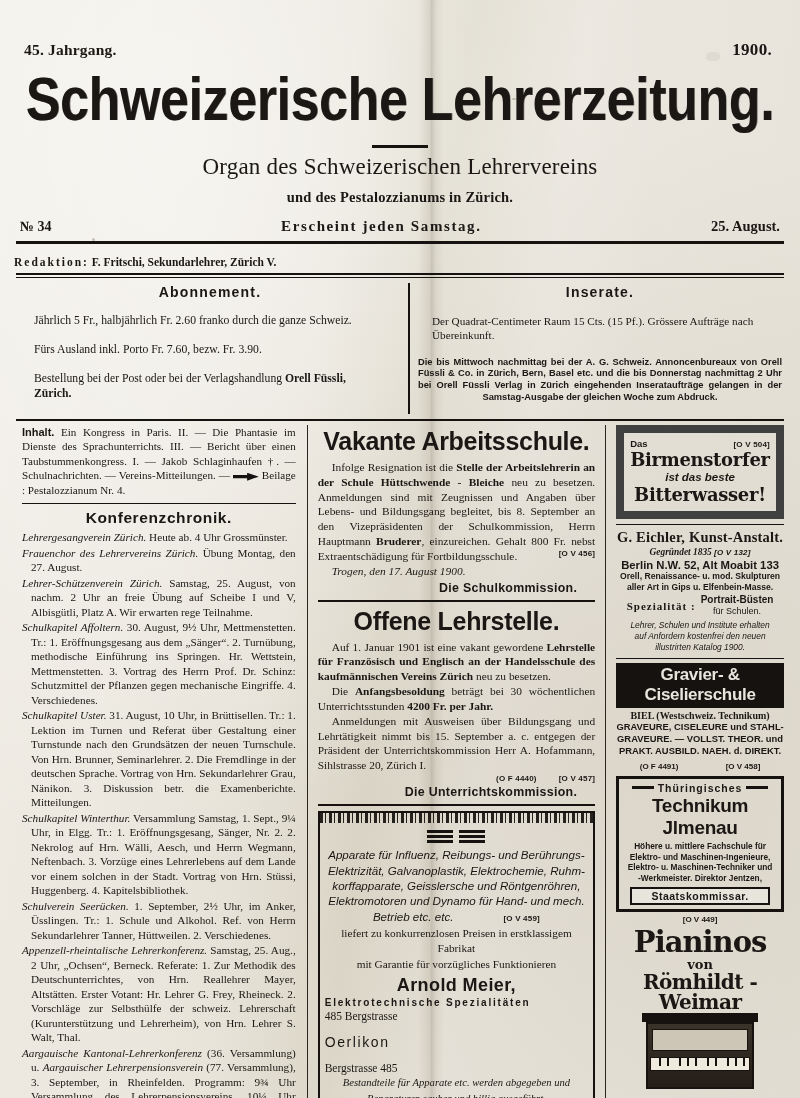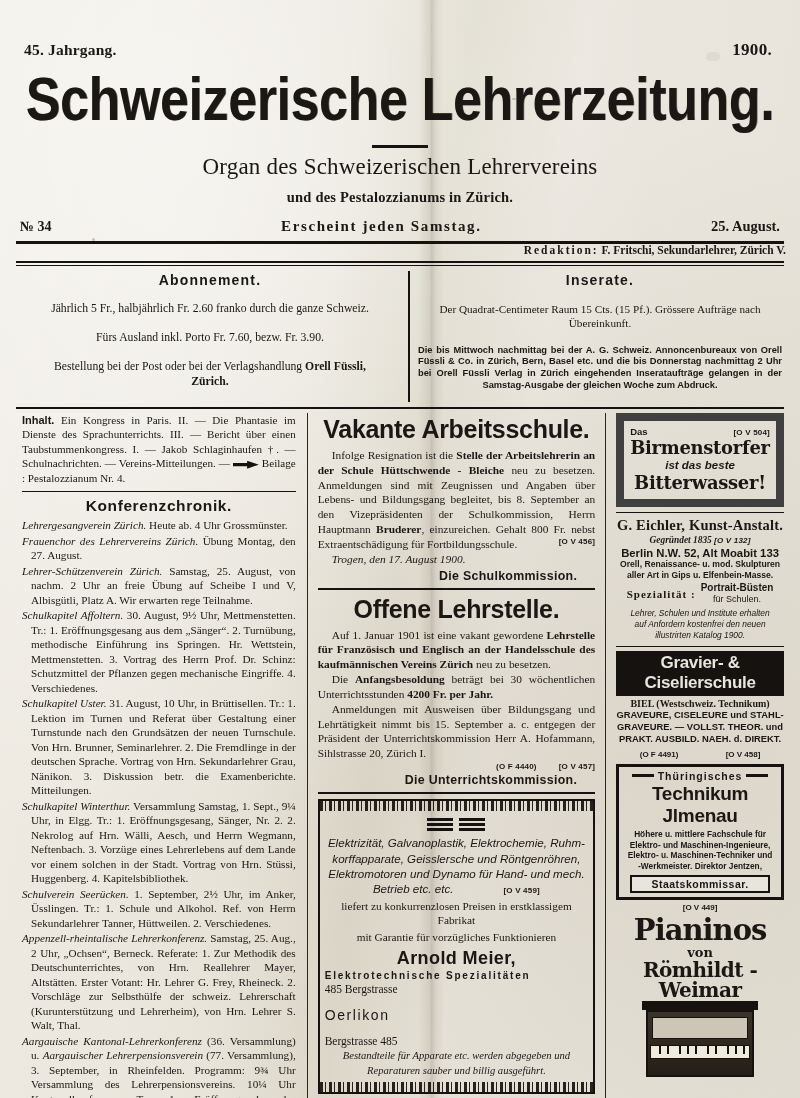--- a/index.html
+++ b/index.html
@@ -41,34 +41,34 @@
   }
   .mh-rule{width:56px;height:3px;background:#15120f;margin:24px auto 6px;}
   .mh-sub1{text-align:center;font-size:23px;margin-top:6px;letter-spacing:.2px;}
   .mh-sub2{text-align:center;font-size:14.5px;font-weight:bold;margin-top:9px;letter-spacing:.2px;}
   .mh-line{display:flex;justify-content:space-between;align-items:baseline;
            margin-top:12px;padding:0 6px;font-weight:bold;}
   .mh-no{font-size:14px;}
   .mh-erscheint{font-size:15px;letter-spacing:1.6px;}
   .mh-date{font-size:14.5px;}
   .rule-thick{height:3px;background:#15120f;margin:6px 2px 0;}
-  .mh-redaktion{text-align:right;font-size:11.5px;margin-top:0;font-weight:bold;}
+  .mh-redaktion{text-align:left;font-size:11.5px;margin-top:12px;font-weight:bold;}
   .mh-redaktion .sp{letter-spacing:2px;}
   .mh-redaktion .nm{letter-spacing:0;}
   .rule-dbl{height:2px;background:#15120f;margin:5px 2px 2px;}
   .rule-thin{height:1px;background:#15120f;margin:0 2px 0;}
 
   
   .band{display:flex;margin-top:3px;}
   .band-l{width:392px;padding:0 6px;box-sizing:border-box;}
   .band-div{width:2px;background:#15120f;margin:2px 4px 2px 2px;}
   .band-r{flex:1;padding:0 4px;box-sizing:border-box;}
   .band h3{text-align:center;font-family:"Liberation Sans",sans-serif;
            font-size:14px;font-weight:bold;margin:3px 0 2px;letter-spacing:1.2px;}
-  .band p{margin:14px;text-align:center;font-size:11.7px;line-height:1.28;}
+  .band p{margin:14px;text-align:left;font-size:11.7px;line-height:1.28;}
   .band .ins-head{font-size:11.2px;}
   .band .ins-small{font-size:9.3px;line-height:1.26;font-family:"Liberation Sans",sans-serif;
                    font-weight:bold;text-align:justify;text-align-last:center;margin-top:2px;}
   .b{font-weight:bold;}
 
   
   .cols{display:flex;margin-top:4px;height:712px;}
   .col1{width:300px;padding:0 6px 0 8px;box-sizing:border-box;}
   .vdiv{width:1px;background:#2a251f;margin:0 5px;}
   .col2{width:300px;padding:0 5px;box-sizing:border-box;}
@@ -292,20 +292,21 @@
                 <span></span>
                 <span></span>
                 <span></span>
               </span>
             <span class="eqbars">
                 <span></span>
                 <span></span>
                 <span></span>
               </span>
           </div>
+          <p class="ital-c">Apparate für Influenz, Reibungs- und Berührungs-</p>
           <p class="ital-c">Elektrizität, Galvanoplastik, Elektrochemie, Ruhm-</p>
           <p class="ital-c">korffapparate, Geisslersche und Röntgenröhren,</p>
           <p class="ital-c">Elektromotoren und Dynamo für Hand- und mech.</p>
           <div style="display:flex;align-items:baseline;justify-content:center;gap:50px">
             <span class="ital-c">Betrieb etc. etc.</span>
             <span class="code">[O V 459]</span>
           </div>
           <p class="plain-c">liefert zu konkurrenzlosen Preisen in erstklassigem Fabrikat</p>
           <p class="plain-c">mit Garantie für vorzügliches Funktionieren</p>
           <div class="name-big">Arnold Meier,</div>

